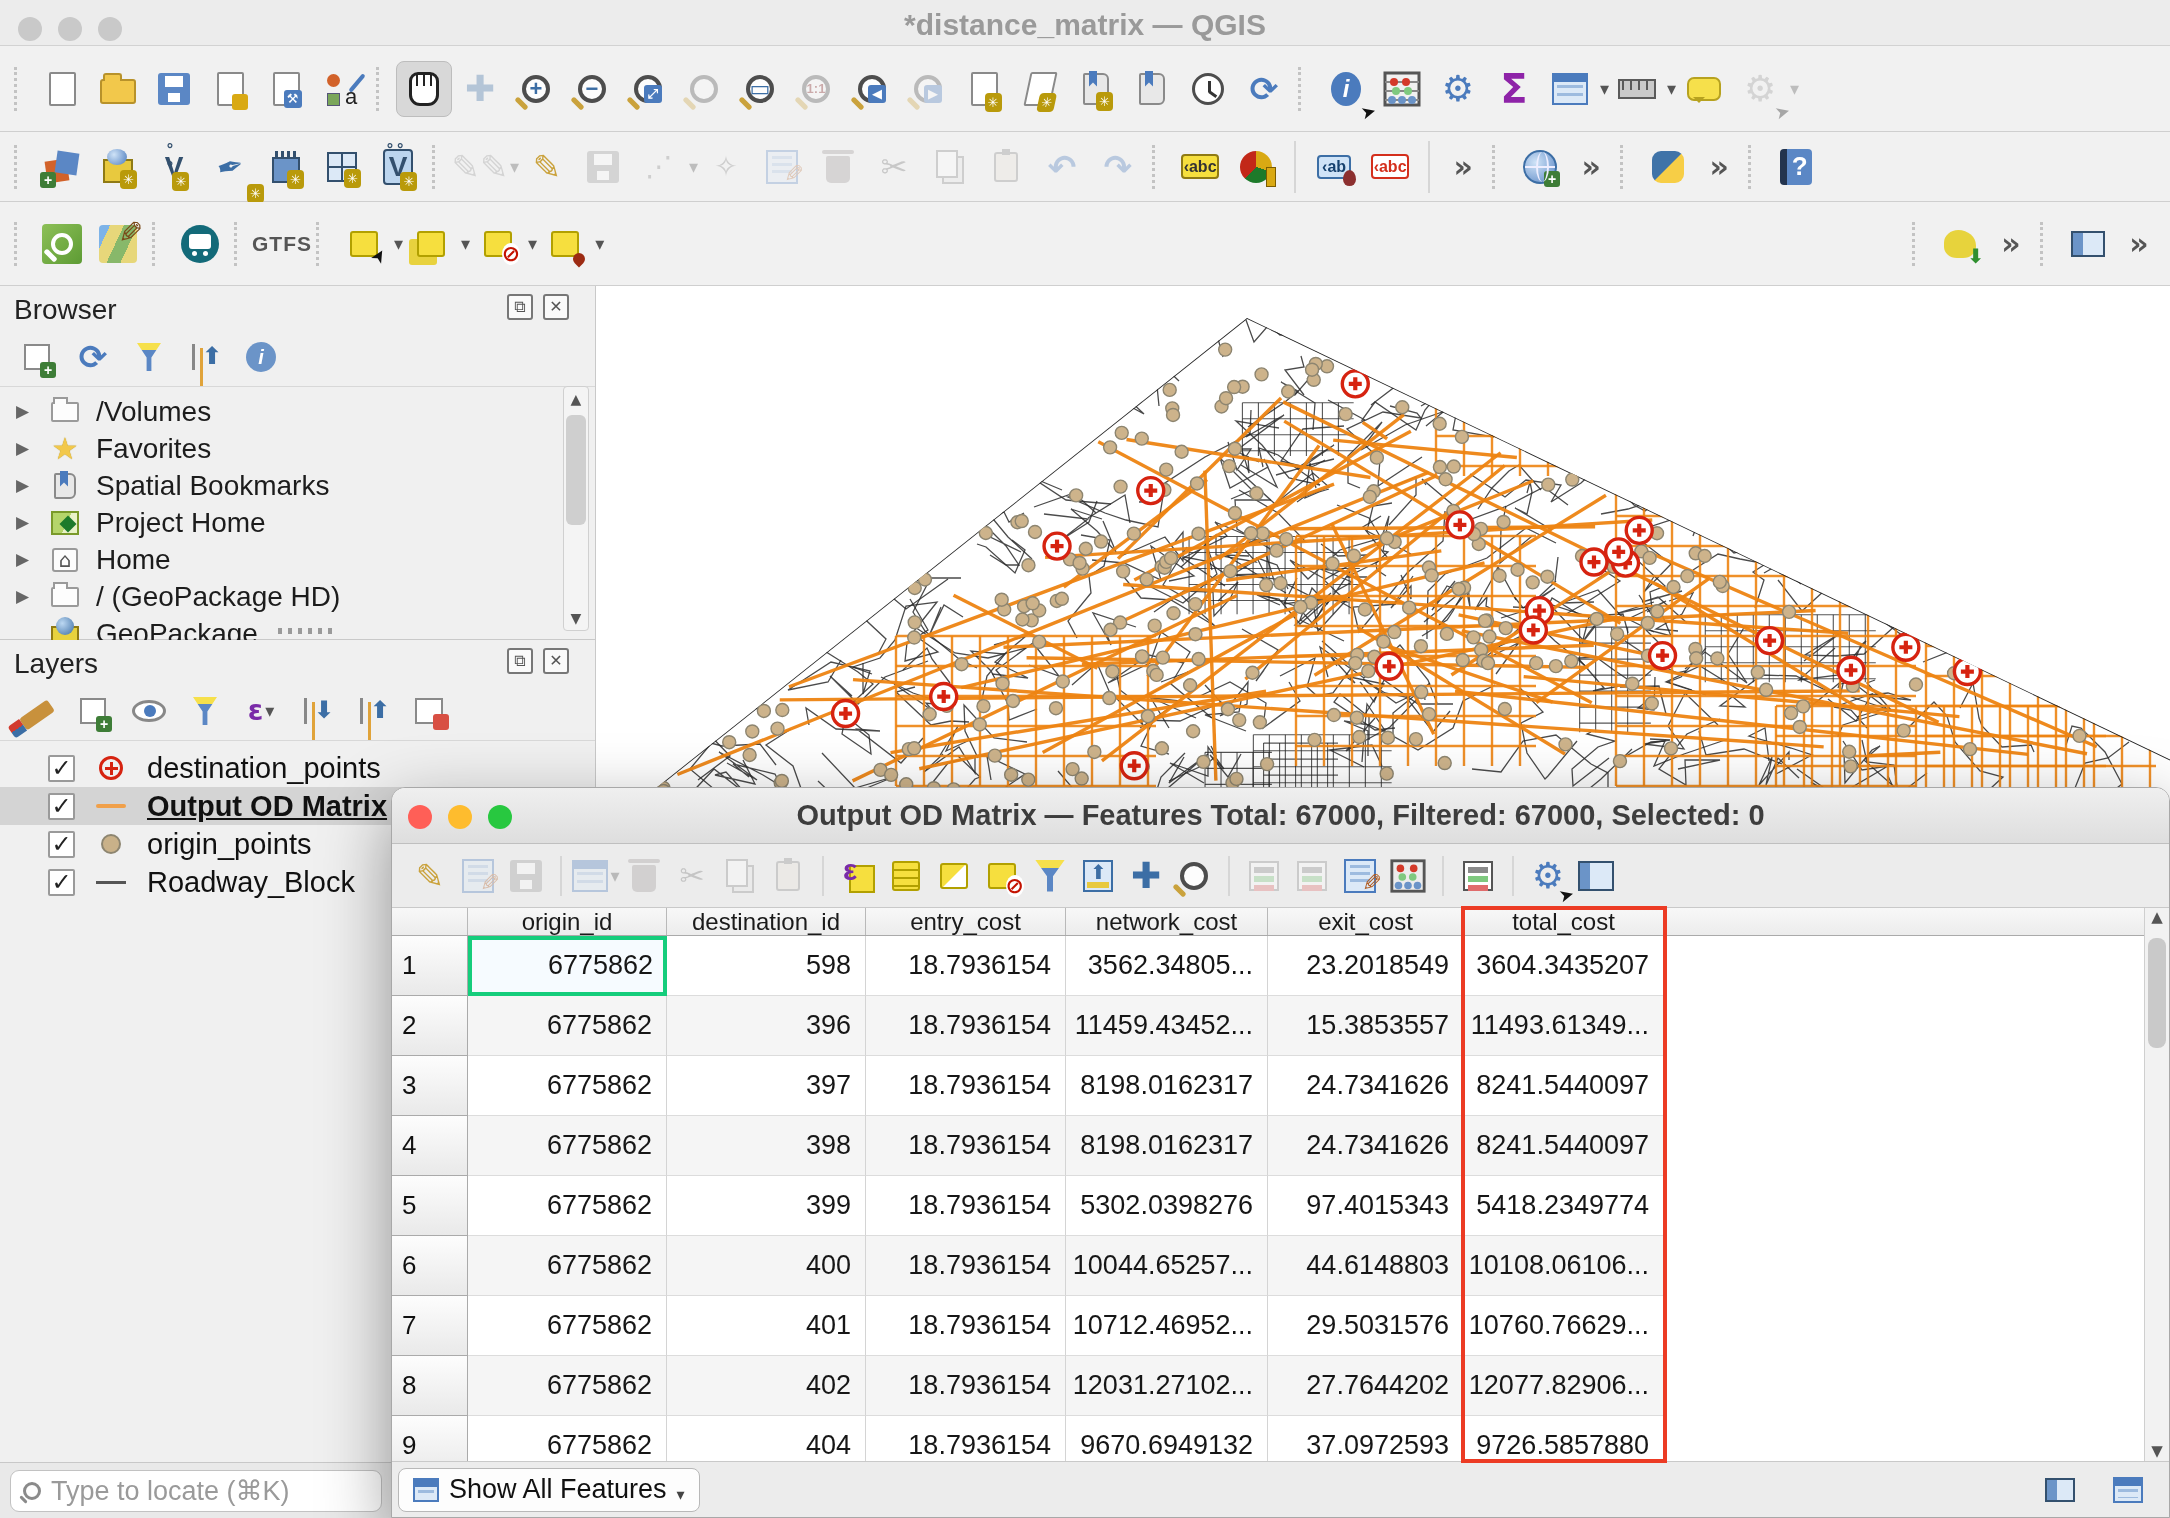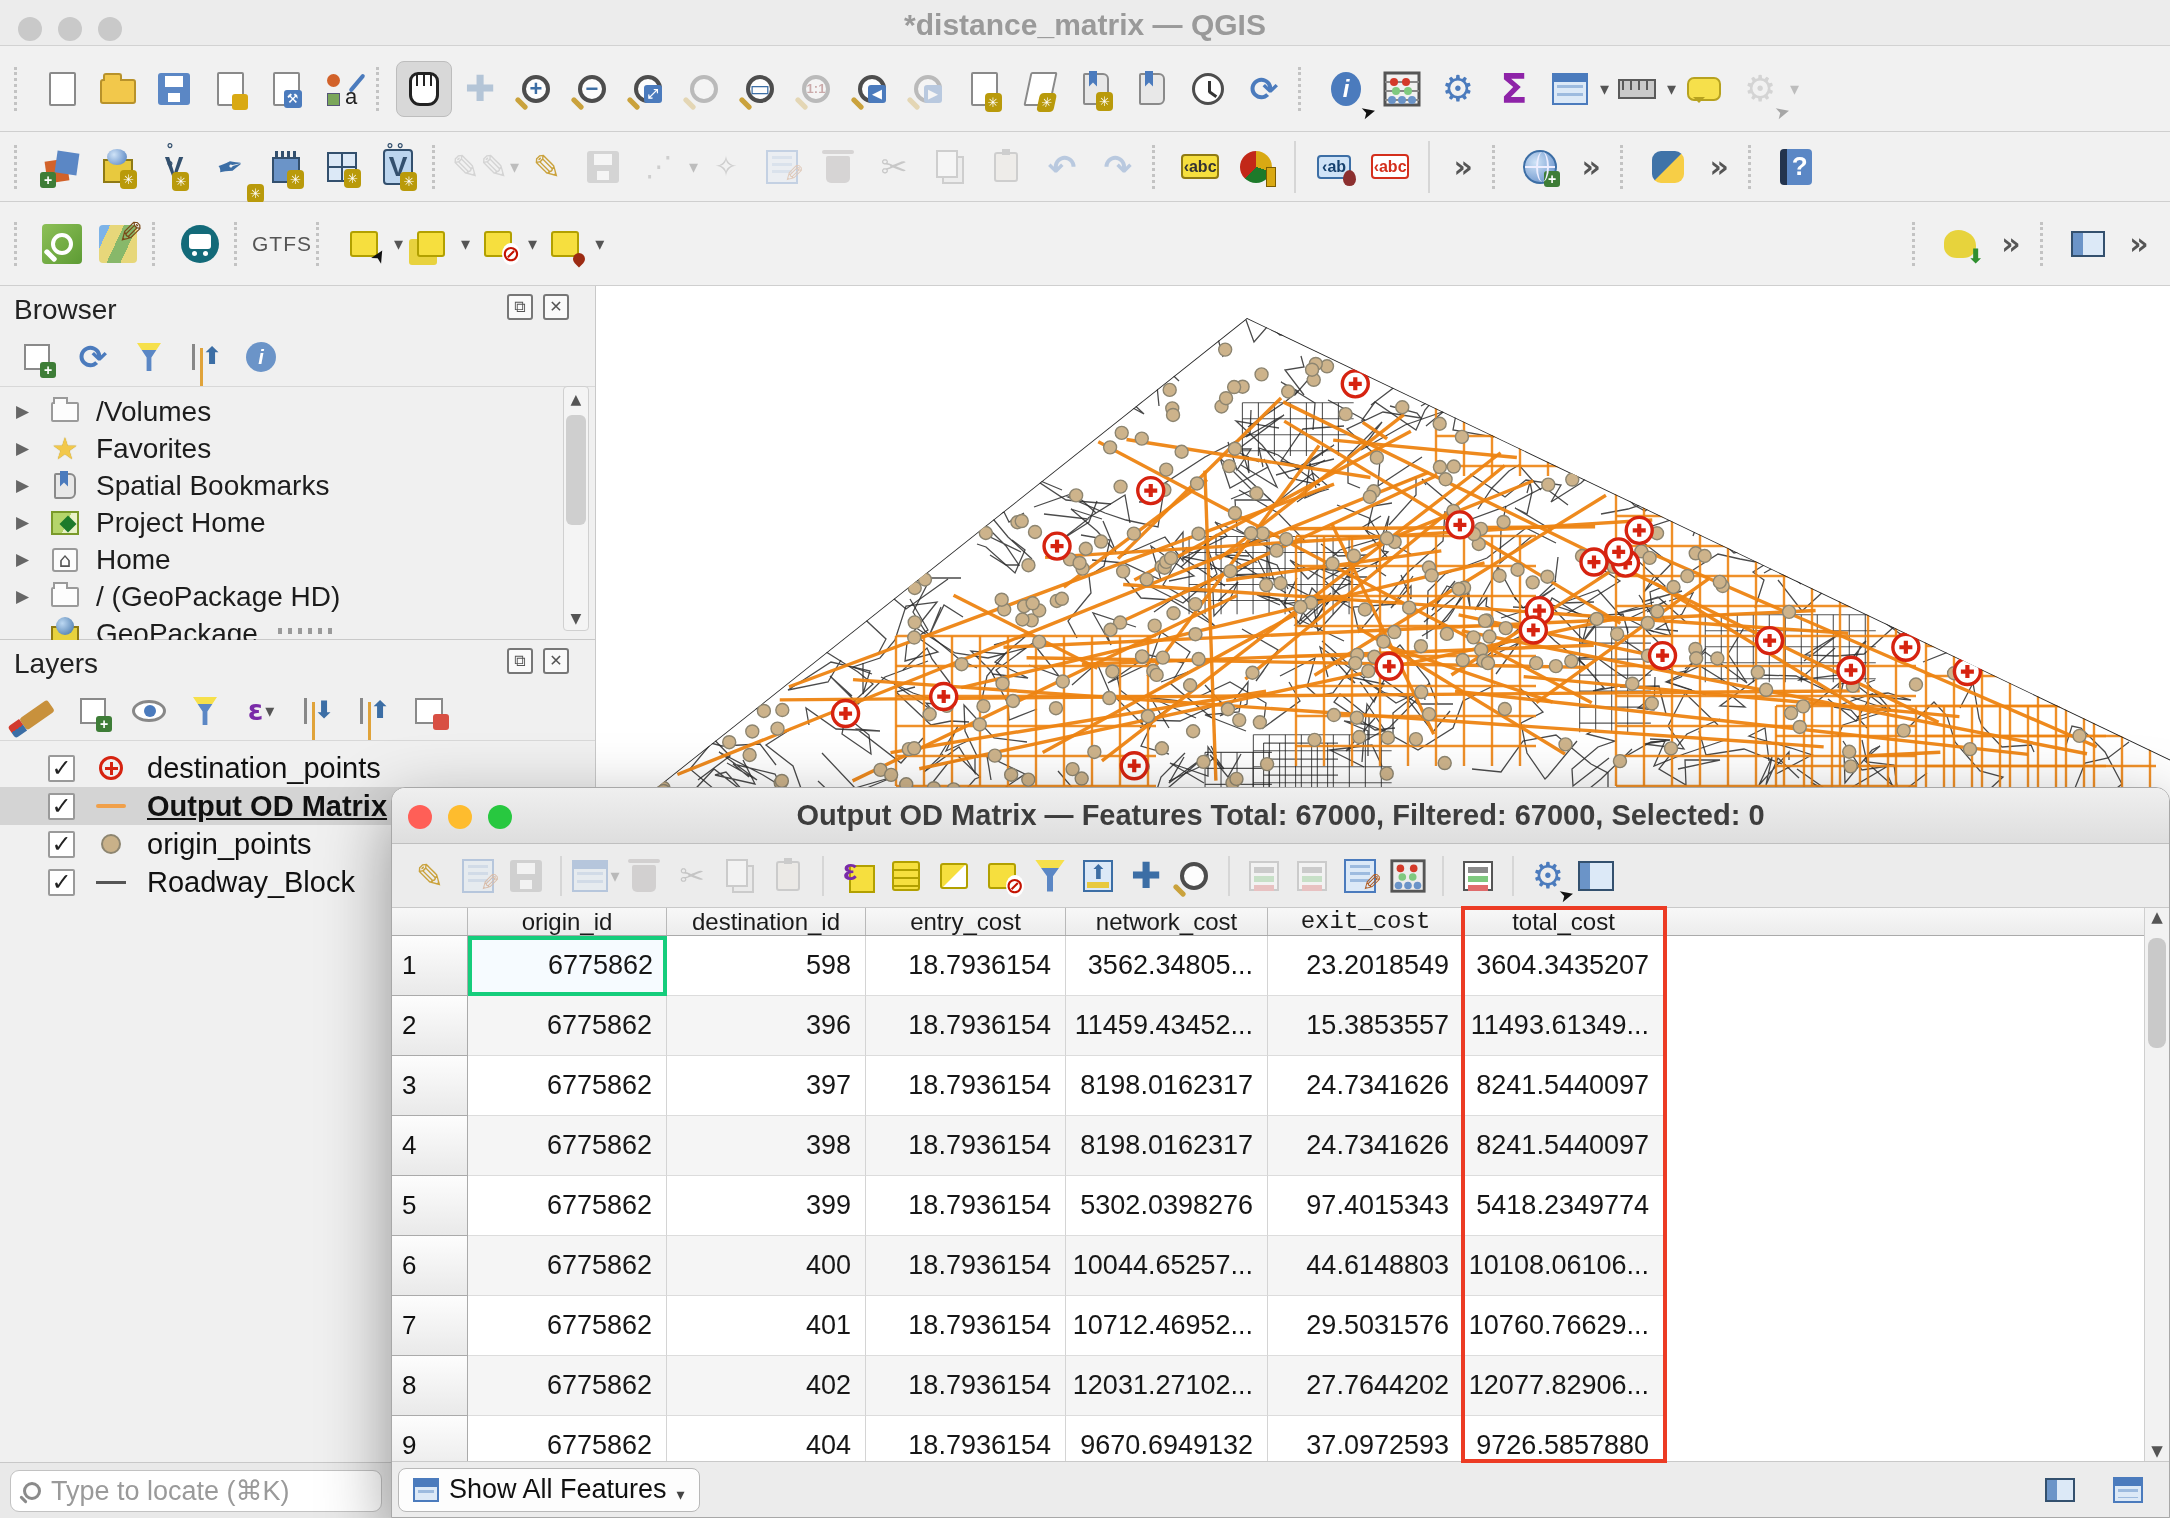--- a/index.html
+++ b/index.html
@@ -83,21 +83,21 @@
   .cross4 { font-size:36px; font-weight:bold; color:#3c6ea5; }
   .glb { width:34px; height:34px; border-radius:50%; background:radial-gradient(circle at 35% 35%, #cfe3f7, #5b87c5); border:2px solid #3c6ea5; position:relative; }
   .glb::before { content:""; position:absolute; top:14px; left:0; right:0; height:2px; background:#eef; }
   .glb::after { content:""; position:absolute; top:0; bottom:0; left:11px; width:9px; border:2px solid #eef; border-radius:50%; border-top:none; border-bottom:none; }
   .glb .plus { position:absolute; right:-5px; bottom:-5px; width:16px; height:16px; background:#3e7d37; color:#fff; border-radius:3px; font-size:14px; font-weight:bold; display:flex; align-items:center; justify-content:center; }
   .py { width:32px; height:32px; border-radius:9px; background:linear-gradient(135deg,#3f73a8 49%,#f7ce46 51%); }
   .hlp { width:32px; height:36px; background:#5b87c5; border-left:7px solid #23344e; border-radius:4px; color:#fff; font-weight:bold; font-size:26px; display:flex; align-items:center; justify-content:center; }
   .bus { width:38px; height:38px; background:#136a79; border-radius:50%; position:relative; }
   .bus::before { content:""; position:absolute; top:9px; left:8px; width:22px; height:15px; background:#fff; border-radius:3px; }
   .bus::after { content:""; position:absolute; top:26px; left:11px; width:5px; height:5px; background:#fff; border-radius:50%; box-shadow:11px 0 #fff; }
-  .gtfs { font-weight:normal; font-size:21px; color:#555; letter-spacing:1px; }
+  .gtfs { font-weight:bold; font-size:21px; color:#555; letter-spacing:1px; }
   .grnmag { width:40px; height:40px; background:linear-gradient(135deg,#8dc057,#5d9b34); border-radius:4px; display:flex; align-items:center; justify-content:center; }
   .grnmag .mag { width:22px; height:22px; border-color:#fff; background:transparent; }
   .grnmag .mag::after { background:#fff; }
   .mappen { width:38px; height:38px; background:
       linear-gradient(115deg,#7db3e8 20%,#e7d77a 20% 45%,#88b86a 45% 70%,#e7d77a 70%); border-radius:4px; position:relative; }
   .mappen::after { content:"✎"; position:absolute; right:-6px; top:-10px; font-size:30px; color:#7a4a18; transform:scaleX(-1); }
   .dog { width:32px; height:28px; background:#e7d33c; border-radius:45% 55% 40% 40%; position:relative; }
   .dog::after { content:"⬇"; position:absolute; right:-8px; bottom:-10px; color:#2f8f2f; font-size:20px; font-weight:bold; }
   .chv { font-size:30px; color:#555; font-weight:bold; }
   .lyradd { width:32px; height:30px; position:relative; }
@@ -1581,21 +1581,21 @@
         </span>
     </div>
 
     <div id="aw-table">
       <div id="aw-colheads">
         <div class="colhead" style="width:76px"></div>
       <div class="colhead" style="width: 199px;">origin_id</div>
           <div class="colhead" style="width: 199px;">destination_id</div>
           <div class="colhead" style="width: 200px;">entry_cost</div>
           <div class="colhead" style="width: 202px;">network_cost</div>
-          <div class="colhead" style="width: 196px; font-family: Liberation Mono, monospace;">exit_cost</div>
+          <div class="colhead" style="width: 196px;">exit_cost</div>
           <div class="colhead" style="width: 200px;">total_cost</div>
           <div class="colhead" style="flex: 1 1 0%; border-right: none;"></div>
         </div>
       <div id="aw-rows">
           <div class="rowband">
             <div class="rownum">1</div>
             <div class="cell selcell" style="width: 199px;">6775862</div>
             <div class="cell" style="width: 199px;">598</div>
             <div class="cell" style="width: 200px;">18.7936154</div>
             <div class="cell" style="width: 202px;">3562.34805...</div>

